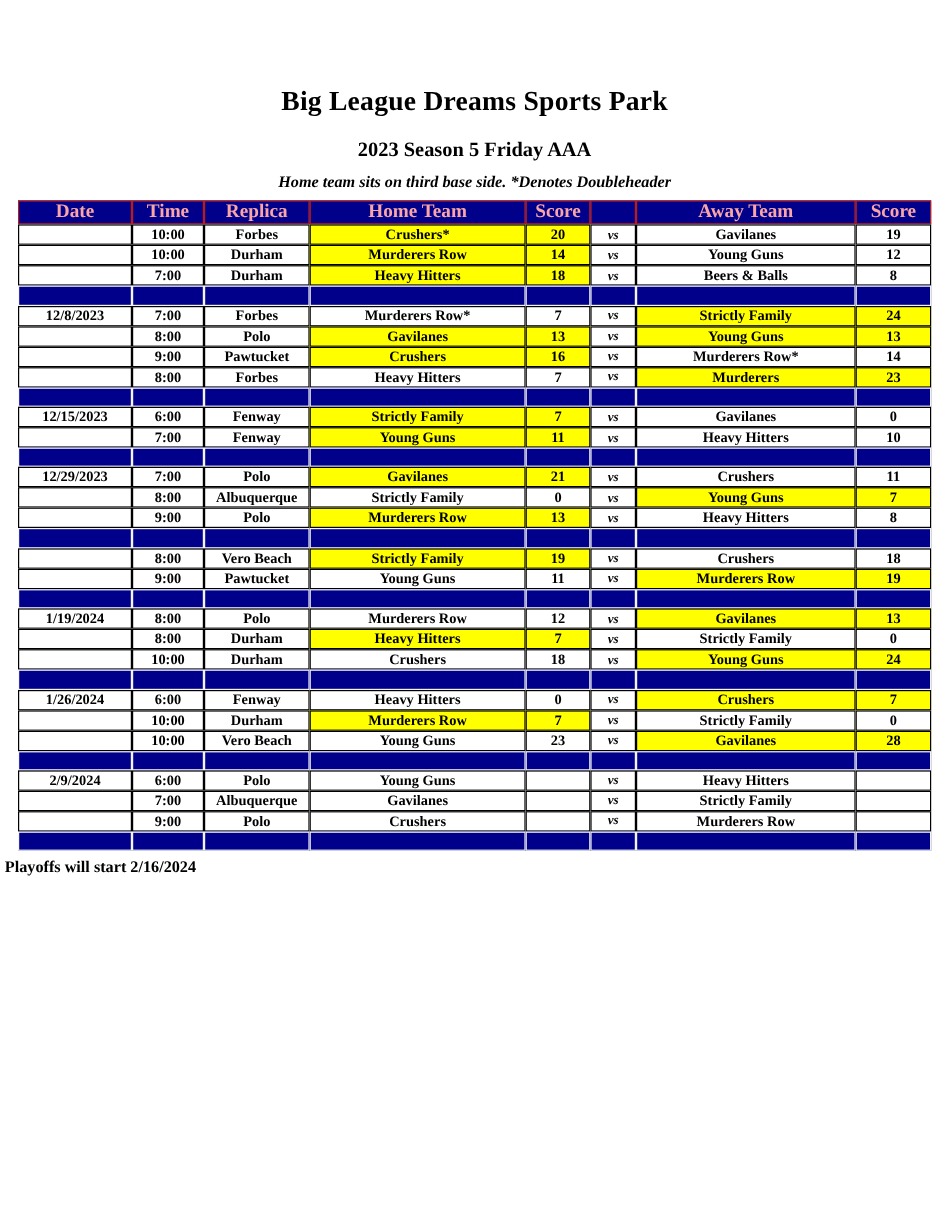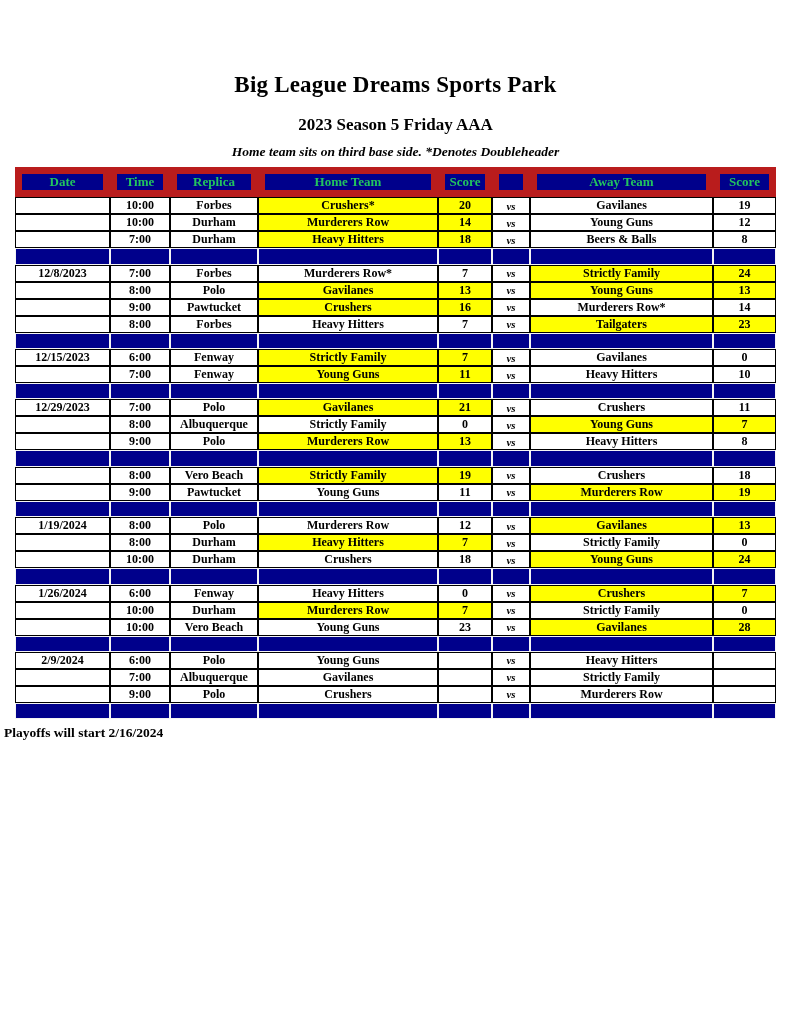--- a/index.html
+++ b/index.html
@@ -29,23 +29,23 @@
   .sched th,.sched td{
     box-sizing:border-box;
     padding:0 2px;
     text-align:center;
     vertical-align:middle;
     overflow:hidden;
     white-space:nowrap;
   }
   .sched th{
     background:var(--navy);
-    color:#22c55e;
-    border:7px solid #b91c1c;
-    font-size:13px;
+    color:#fca5a5;
+    border:1px solid #b91c1c;
+    font-size:16px;
     height:18.5px;
     font-weight:bold;
   }
   .sched td{
     background:#ffffff;
     border:1px solid #000;
     font-size:12px;
     height:16.35px;
   }
   .sched td.vs{font-style:italic;font-size:11px;}
@@ -164,21 +164,21 @@
           <td>Murderers Row*</td>
           <td>14</td>
         </tr>
         <tr>
           <td></td>
           <td>8:00</td>
           <td>Forbes</td>
           <td>Heavy Hitters</td>
           <td>7</td>
           <td class="vs">vs</td>
-          <td class="hl">Tailgaters</td>
+          <td class="hl">Murderers</td>
           <td class="hl">23</td>
         </tr>
         <tr class="sep">
           <td></td>
           <td></td>
           <td></td>
           <td></td>
           <td></td>
           <td></td>
           <td></td>

